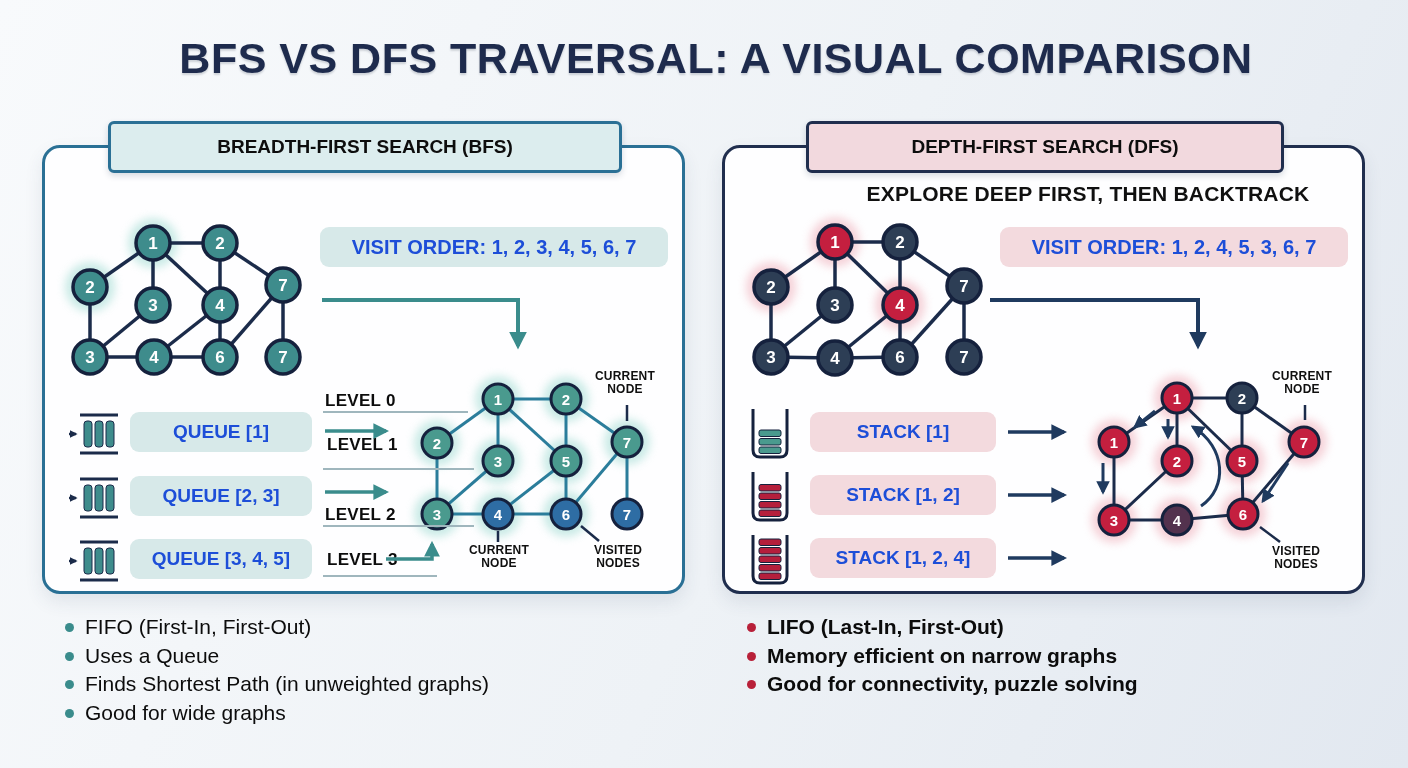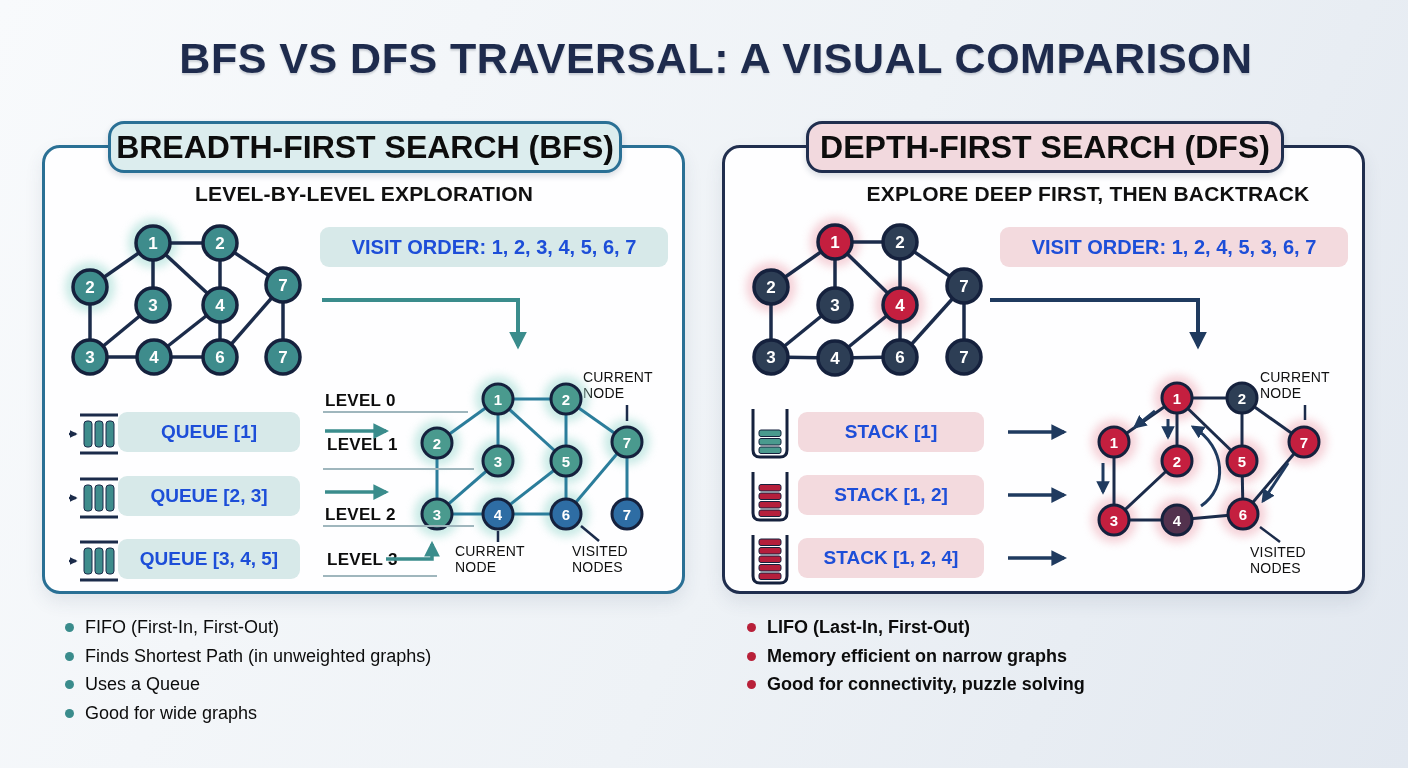--- a/index.html
+++ b/index.html
@@ -5,38 +5,38 @@
   html,body{margin:0;padding:0;}
   body{font-family:"Liberation Sans","DejaVu Sans",sans-serif;}
   .stage{position:relative;width:1408px;height:768px;overflow:hidden;
          background:linear-gradient(115deg,#f8fafc 0%,#eef2f6 55%,#e2e8f0 100%);}
   .abs{position:absolute;}
   .title{left:12px;top:34px;width:1408px;text-align:center;font-size:43px;font-weight:bold;
          color:#1e2b4d;letter-spacing:.5px;text-shadow:0 2px 2px rgba(30,40,60,.18);}
   .panel{background:#fefeff;border-radius:18px;box-shadow:0 8px 18px rgba(50,70,100,.10);}
   .panel.teal{border:3.5px solid #2a7095;}
   .panel.navy{border:3.5px solid #202e4e;}
-  .hdr{border-radius:16px;text-align:center;font-weight:bold;font-size:32px;color:#0d0d0d;
+  .hdr{border-radius:6px;text-align:center;font-weight:bold;font-size:19px;color:#0d0d0d;
        line-height:46px;z-index:3;box-shadow:0 3px 6px rgba(40,60,90,.18);}
   .hdr.teal{background:#dcedee;border:3px solid #2a7095;}
   .hdr.pink{background:#f2d9de;border:3px solid #202e4e;}
   .sub{width:644px;text-align:center;font-size:21px;font-weight:bold;color:#101010;letter-spacing:.2px;}
   .chip{border-radius:9px;text-align:center;font-weight:bold;color:#1d4ed8;white-space:nowrap;}
   .chip.teal{background:#d7e9e9;}
   .chip.pink{background:#f3dade;}
   .visit{width:348px;height:40px;line-height:40px;font-size:20px;}
   .row{height:52px;}
   .row .icon{position:absolute;left:10px;top:0;}
-  .row .chip{position:absolute;left:60px;top:2px;width:182px;height:40px;line-height:40px;font-size:19px;}
+  .row .chip{position:absolute;left:72px;top:2px;width:182px;height:40px;line-height:40px;font-size:19px;}
   .lvl{font-size:17px;font-weight:800;color:#0c0c0c;letter-spacing:.3px;}
-  .mini-label{font-size:14px;font-weight:400;color:#101010;line-height:1.12;letter-spacing:.2px;}
+  .mini-label{font-size:12px;font-weight:700;color:#101010;text-align:center;line-height:1.12;letter-spacing:.2px;}
   svg.graph{overflow:visible;z-index:2;}
   .overlay{left:0;top:0;z-index:2;pointer-events:none;}
   .bullets{margin:0;padding:0;list-style:none;}
-  .bullets li{position:relative;padding-left:27px;font-size:18px;line-height:28.5px;color:#0c0c0c;margin-bottom:0;}
+  .bullets li{position:relative;padding-left:27px;font-size:21px;line-height:28.5px;color:#0c0c0c;margin-bottom:0;}
   .bullets li::before{content:"";position:absolute;left:7px;top:10px;width:9px;height:9px;border-radius:50%;}
   .bullets.teal li::before{background:#3a8c8c;}
   .bullets.red li::before{background:#b82039;}
 </style>
 </head>
 <body>
 
 <div class="stage">
 
   <svg width="0" height="0" style="position:absolute">
@@ -54,21 +54,20 @@
   </svg>
 
   <div class="abs title">BFS VS DFS TRAVERSAL: A VISUAL COMPARISON</div>
 
   <div class="abs panel teal" style="left:42px;top:145px;width:637px;height:443px;"></div>
   <div class="abs panel navy" style="left:722px;top:145px;width:637px;height:443px;"></div>
 
   <div class="abs hdr teal" style="left:108px;top:121px;width:508px;">BREADTH-FIRST SEARCH (BFS)</div>
   <div class="abs hdr pink" style="left:806px;top:121px;width:472px;">DEPTH-FIRST SEARCH (DFS)</div>
 
-  <div class="abs sub" style="left:42px;top:182px;">LEVEL-BY-LEVEL EXPLORATION</div>
   <div class="abs sub" style="left:722px;top:182px;padding-left:44px;">EXPLORE DEEP FIRST, THEN BACKTRACK</div>
 
   <svg class="abs graph" style="left:55px;top:218px;" width="260" height="165">
       <circle cx="98" cy="25" r="25" fill="#a8ded6" opacity="0.6" style="filter:blur(4px)"></circle>
       <circle cx="35" cy="69" r="25" fill="#a8ded6" opacity="0.6" style="filter:blur(4px)"></circle>
       <line x1="98" y1="25" x2="165" y2="25" stroke="#1b2b4a" stroke-width="3.5"></line>
       <line x1="98" y1="25" x2="35" y2="69" stroke="#1b2b4a" stroke-width="3.5"></line>
       <line x1="98" y1="25" x2="98" y2="87" stroke="#1b2b4a" stroke-width="3.5"></line>
       <line x1="98" y1="25" x2="165" y2="87" stroke="#1b2b4a" stroke-width="3.5"></line>
       <line x1="165" y1="25" x2="165" y2="87" stroke="#1b2b4a" stroke-width="3.5"></line>
@@ -334,22 +333,22 @@
     <path d="M1008,432 H1064" fill="none" stroke="#1f3a5f" stroke-width="3.5" marker-end="url(#mNavy)"></path>
     <path d="M1008,495 H1064" fill="none" stroke="#1f3a5f" stroke-width="3.5" marker-end="url(#mNavy)"></path>
     <path d="M1008,558 H1064" fill="none" stroke="#1f3a5f" stroke-width="3.5" marker-end="url(#mNavy)"></path>
 
     <line x1="1305" y1="405" x2="1305" y2="420" stroke="#1b2b4a" stroke-width="2.5"></line>
     <line x1="1260" y1="527" x2="1280" y2="542" stroke="#1b2b4a" stroke-width="2.5"></line>
   </svg>
 
   <ul class="abs bullets teal" style="left:58px;top:613px;">
     <li>FIFO (First-In, First-Out)</li>
+    <li>Uses a Queue</li>
     <li>Finds Shortest Path (in unweighted graphs)</li>
-    <li>Uses a Queue</li>
     <li>Good for wide graphs</li>
   </ul>
   <ul class="abs bullets red" style="left:740px;top:613px;font-weight:bold;">
     <li>LIFO (Last-In, First-Out)</li>
     <li>Memory efficient on narrow graphs</li>
     <li>Good for connectivity, puzzle solving</li>
   </ul>
 
 </div>
 

